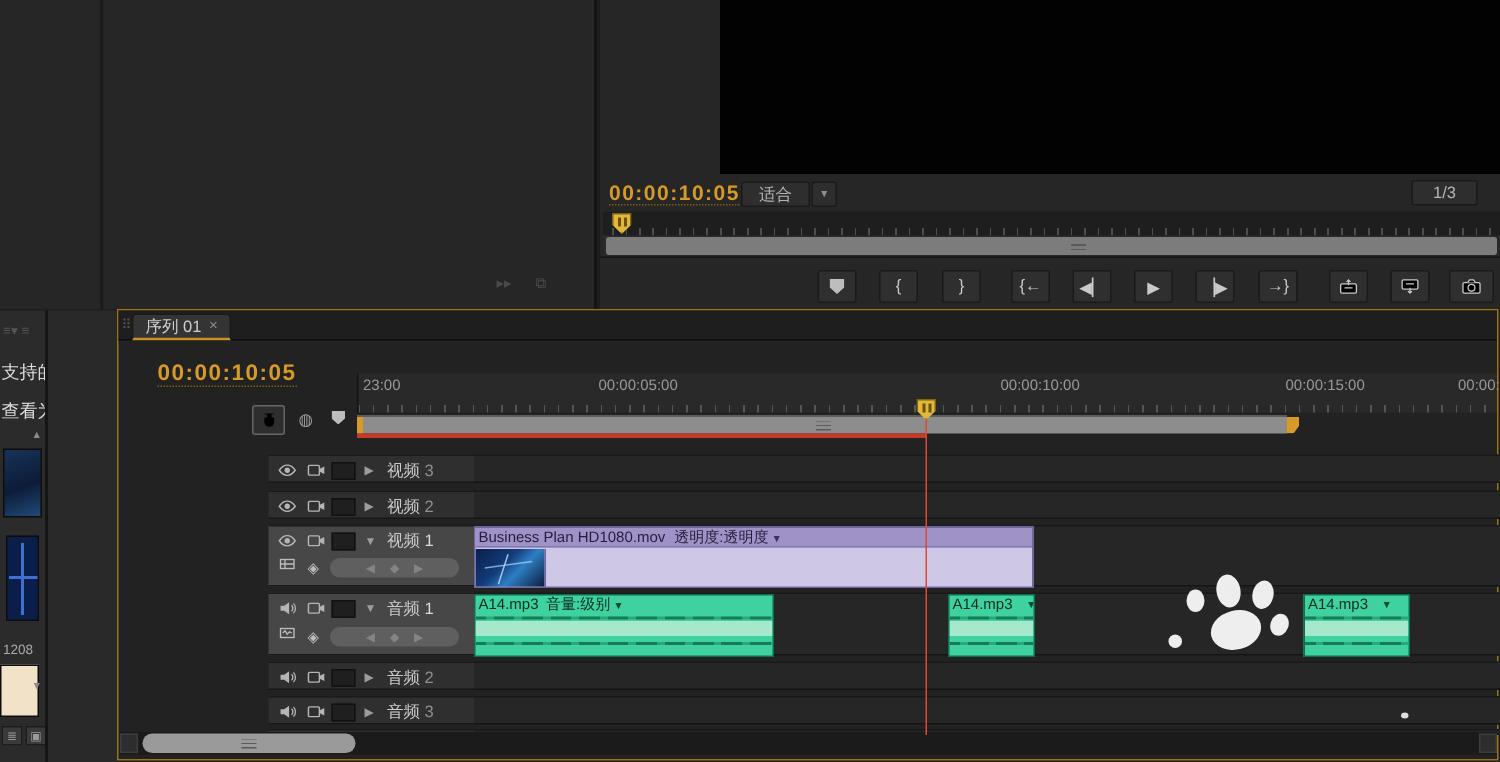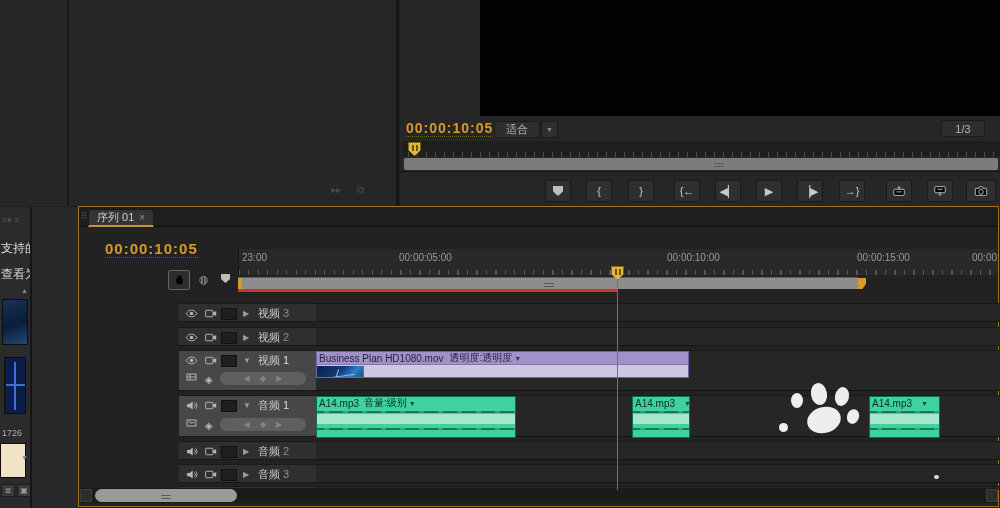--- a/index.html
+++ b/index.html
@@ -286,21 +286,21 @@
   <div class="abs" id="proj-col">
     <span class="abs dimtxt" style="left:2px;top:8px;font-size:9px;color:#555">≡▾ ≡</span>
     <div class="abs proj-label" style="left:1px;top:33px">支持的</div>
     <div class="abs proj-label" style="left:1px;top:59px">查看为</div>
     <span class="abs" style="left:21px;top:80px;font-size:7px;color:#8d8d8d">▲</span>
     <div class="abs thumb-img" style="left:2px;top:92px;width:26px;height:46px;background:linear-gradient(160deg,#173257 0%,#0c1c38 55%,#214a77 100%)"></div>
     <div class="abs thumb-img" style="left:4px;top:150px;width:22px;height:57px;background:#0b1e4a">
       <div class="abs" style="left:9px;top:4px;width:2px;height:48px;background:#3f6fd0"></div>
       <div class="abs" style="left:1px;top:26px;width:19px;height:2px;background:#3f6fd0"></div>
     </div>
-    <div class="abs" style="left:2px;top:221px;font-size:9px;color:#aaa">1726</div>
+    <div class="abs" style="left:2px;top:221px;font-size:9px;color:#aaa">1208</div>
     <div class="abs thumb-img" style="left:0;top:236px;width:26px;height:35px;background:#f2e2c8"></div>
     <span class="abs" style="left:21px;top:247px;font-size:7px;color:#8d8d8d">▼</span>
     <div class="abs viewbtn" style="left:1px;top:277px">≣</div>
     <div class="abs viewbtn" style="left:17px;top:277px">▣</div>
   </div>
 
   <div class="abs" id="tools-col">
     <div class="tool sel" style="top:14px">
         <svg width="15" height="15">
           <use href="#i-arrow"></use>
@@ -519,21 +519,21 @@
         <span class="tri">▶</span>
         <span class="trk-name"><span>音频</span> <span style="color:#8f8f8f">3</span></span>
       </div>
     </div>
     <div class="trk-hd" style="top:279px;height:4px;overflow:hidden"></div>
 
     <div class="lane" style="top:96px;height:19px"></div>
     <div class="lane" style="top:120px;height:19px"></div>
     <div class="lane" style="top:143px;height:41px">
 
-      <div class="clip clip-v" style="left:0;top:0;width:373px;height:27px">
+      <div class="clip clip-v" style="left:0;top:0;width:373px;height:41px">
         <div class="hd">
           <span>Business Plan HD1080.mov</span>
           <span class="fx">
             <span>透明度:透明度</span><span class="ddl-arrow">▼</span>
           </span>
         </div>
         <div class="vthumb" style="left:0;top:14px;width:47px;height:26px"></div>
       </div>
     </div>
     <div class="lane" style="top:188px;height:42px">

